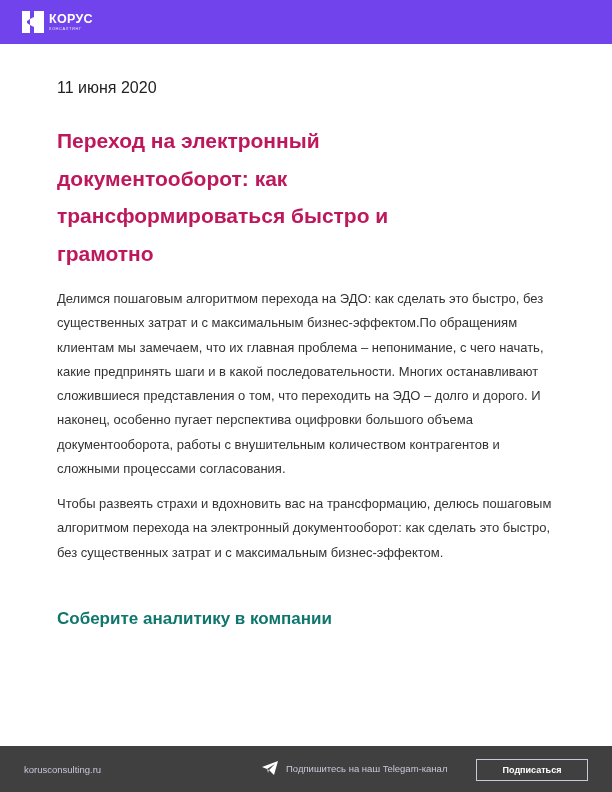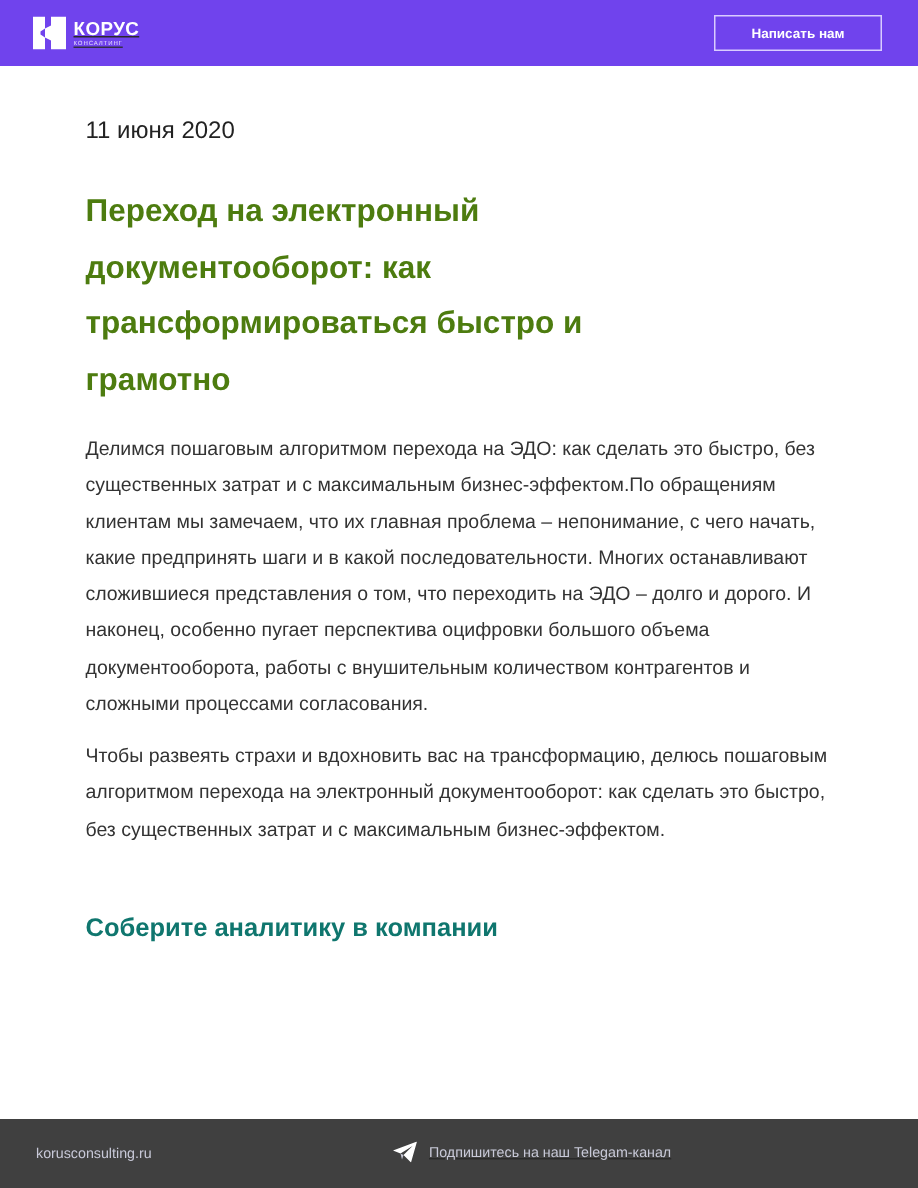--- a/index.html
+++ b/index.html
@@ -3,58 +3,58 @@
   <meta charset="utf-8">
   <style>
     * { margin: 0; padding: 0; box-sizing: border-box; }
     html, body { width: 612px; height: 792px; background: #ffffff; overflow: hidden; }
     body { position: relative; font-family: "Liberation Sans", "DejaVu Sans", sans-serif; color: #2a2a2a; }
 
     .header {
       position: absolute; left: 0; top: 0; width: 612px; height: 44px;
       background: #7043ed;
     }
-    .logo { position: absolute; left: 22px; top: 11px; height: 22px; display: flex; align-items: center; text-decoration: underline; }
+    .logo { position: absolute; left: 22px; top: 11px; height: 22px; display: flex; align-items: center; }
     .logo-mark { width: 22px; height: 22px; position: relative; }
     .logo-text-wrap { margin-left: 5px; display: flex; flex-direction: column; justify-content: center; }
     .logo-title { color: #ffffff; font-weight: bold; font-size: 12.5px; letter-spacing: 0.3px; line-height: 13px; }
     .logo-sub { color: #ffffff; font-size: 4px; letter-spacing: 0.6px; line-height: 5px; opacity: 0.85; }
 
     .header-btn {
       position: absolute; left: 476px; top: 10px; width: 112px; height: 24px;
       border: 1px solid #d9ccff; color: #ffffff; background: transparent;
       font-size: 9px; font-weight: bold; display: flex; align-items: center; justify-content: center;
       cursor: pointer;
     }
 
     .date { position: absolute; left: 57px; top: 79px; font-size: 16px; color: #222; }
 
     .title {
       position: absolute; left: 57px; top: 122px; width: 430px;
-      font-size: 21px; font-weight: bold; line-height: 37.5px; color: #4d7c0f;
+      font-size: 21px; font-weight: bold; line-height: 37.5px; color: #be185d;
     }
 
     .para {
       position: absolute; left: 57px; width: 500px;
       font-size: 13px; line-height: 24.3px; color: #333;
     }
     .p1 { top: 287px; }
     .p2 { top: 492px; }
 
     .subhead {
       position: absolute; left: 57px; top: 609px;
       font-size: 17px; font-weight: bold; color: #0f766e;
     }
 
     .footer {
       position: absolute; left: 0; top: 746px; width: 612px; height: 46px;
       background: #404040;
     }
     .footer-link { position: absolute; left: 24px; top: 18px; font-size: 9.5px; color: #c8c9d8; }
-    .footer-tg { position: absolute; left: 262px; top: 15px; display: flex; align-items: center; text-decoration: underline; }
+    .footer-tg { position: absolute; left: 262px; top: 15px; display: flex; align-items: center; }
     .tg-icon { width: 16px; height: 14px; }
     .tg-text { margin-left: 8px; font-size: 9.5px; color: #c8c9d8; }
     .footer-btn {
       position: absolute; left: 476px; top: 13px; width: 112px; height: 22px;
       border: 1px solid #c8c9d8; color: #ffffff; background: transparent;
       font-size: 9px; font-weight: bold; display: flex; align-items: center; justify-content: center;
       cursor: pointer;
     }
   </style>
 </head>
@@ -66,33 +66,33 @@
       <rect x="0" y="0" width="8" height="22" fill="#ffffff"></rect>
       <rect x="12" y="0" width="10" height="22" fill="#ffffff"></rect>
       <polygon points="8,8 12,6 12,16 8,14" fill="#ffffff"></polygon>
       <polygon points="5,10 8,8 8,14 5,12" fill="#7043ed"></polygon>
     </svg>
     <div class="logo-text-wrap">
       <span class="logo-title">КОРУС</span>
       <span class="logo-sub">КОНСАЛТИНГ</span>
     </div>
   </div>
-  <button class="header-btn">Написать нам</button>
 </header>
 
 <main>
   <div class="date">11 июня 2020</div>
   <h1 class="title">Переход на электронный документооборот: как трансформироваться быстро и грамотно</h1>
   <p class="para p1">Делимся пошаговым алгоритмом перехода на ЭДО: как сделать это быстро, без существенных затрат и с максимальным бизнес-эффектом.По обращениям клиентам мы замечаем, что их главная проблема – непонимание, с чего начать, какие предпринять шаги и в какой последовательности. Многих останавливают сложившиеся представления о том, что переходить на ЭДО – долго и дорого. И наконец, особенно пугает перспектива оцифровки большого объема документооборота, работы с внушительным количеством контрагентов и сложными процессами согласования.</p>
   <p class="para p2">Чтобы развеять страхи и вдохновить вас на трансформацию, делюсь пошаговым алгоритмом перехода на электронный документооборот: как сделать это быстро, без существенных затрат и с максимальным бизнес-эффектом.</p>
   <h2 class="subhead">Соберите аналитику в компании</h2>
 </main>
 
 <footer class="footer">
   <a class="footer-link">korusconsulting.ru</a>
   <div class="footer-tg">
     <svg class="tg-icon" viewBox="0 0 16 14">
       <polygon points="0,6 16,0 12,14 7,9 13,3 5,8" fill="#ffffff"></polygon>
       <polygon points="5,8 7,9 6,12" fill="#c8c9d8"></polygon>
     </svg>
     <span class="tg-text">Подпишитесь на наш Telegam-канал</span>
   </div>
+  <button class="footer-btn">Подписаться</button>
 </footer>
 
 </body></html>

